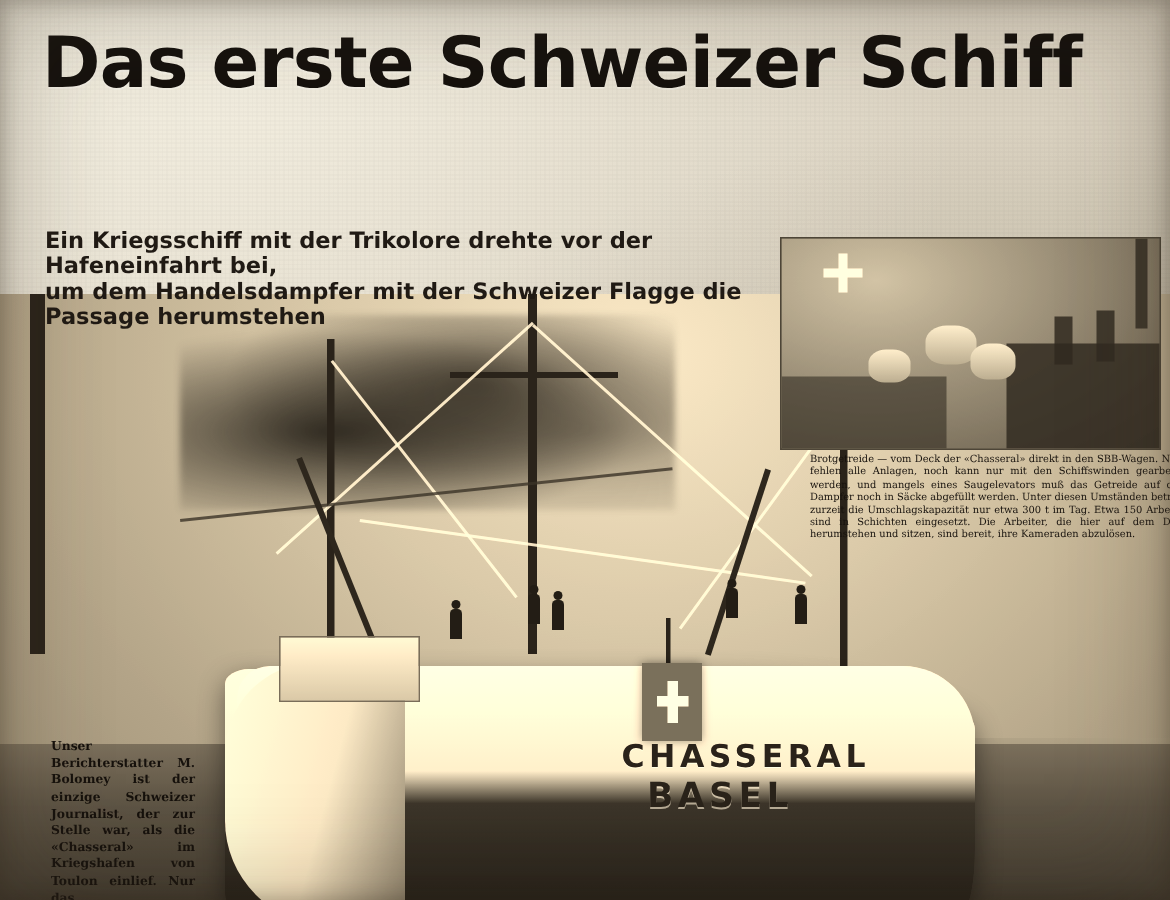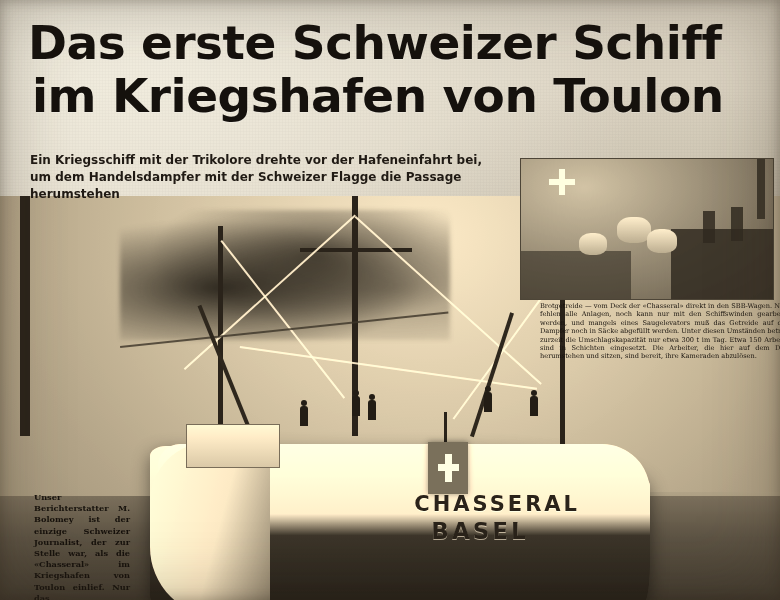--- a/index.html
+++ b/index.html
@@ -58,21 +58,21 @@
   .headline .line2 { padding-left: 4px; }
 
   .subhead {
     position: absolute;
     left: 30px;
     top: 152px;
     width: 480px;
     z-index: 6;
     font-family: "DejaVu Sans", sans-serif;
     font-weight: 700;
-    font-size: 12px;
+    font-size: 15px;
     line-height: 17px;
     color: #201a14;
   }
 
   
   .photo {
     position: absolute;
     left: 0;
     top: 196px;
     width: 780px;
@@ -328,21 +328,20 @@
 </style>
 </head>
 <body>
 
 <div class="page">
 
   <div class="paper"></div>
 
   <div class="headline">
     <div class="line line1">Das erste Schweizer Schiff</div>
-    <div class="line line2">im Kriegshafen von Toulon</div>
   </div>
 
   <div class="subhead">
     <div>Ein Kriegsschiff mit der Trikolore drehte vor der Hafeneinfahrt bei,</div>
     <div>um dem Handelsdampfer mit der Schweizer Flagge die Passage herumstehen</div>
   </div>
 
   <div class="photo">
     <div class="sky"></div>
     <div class="farshore"></div>

